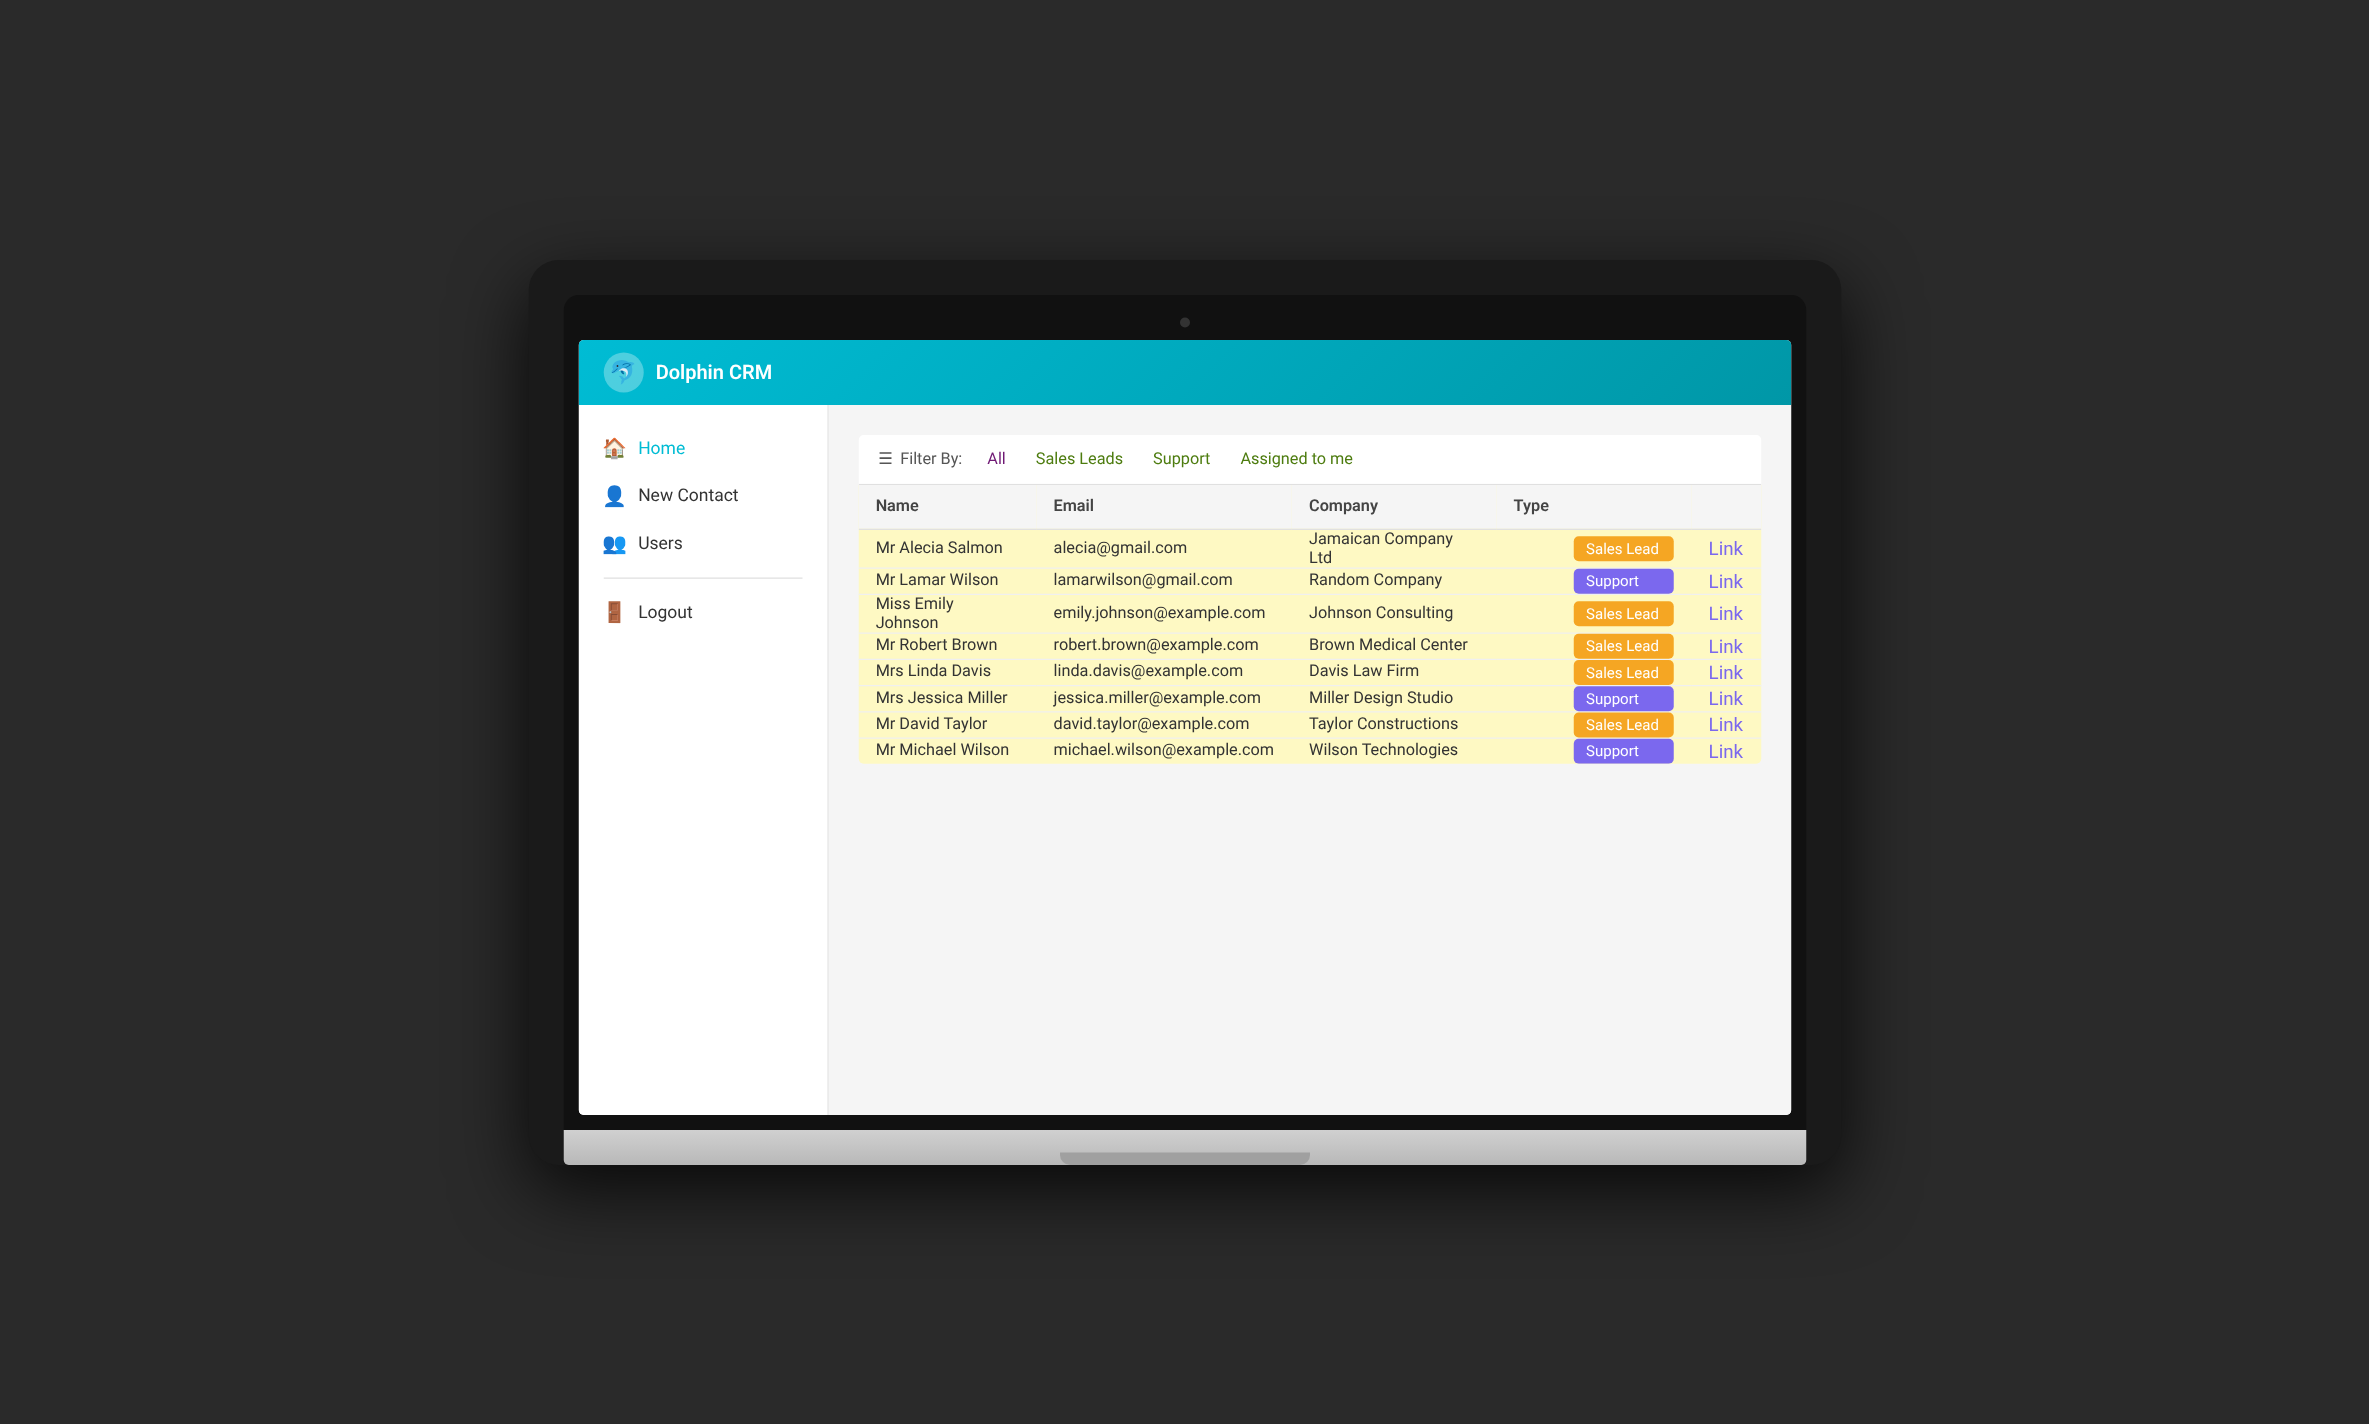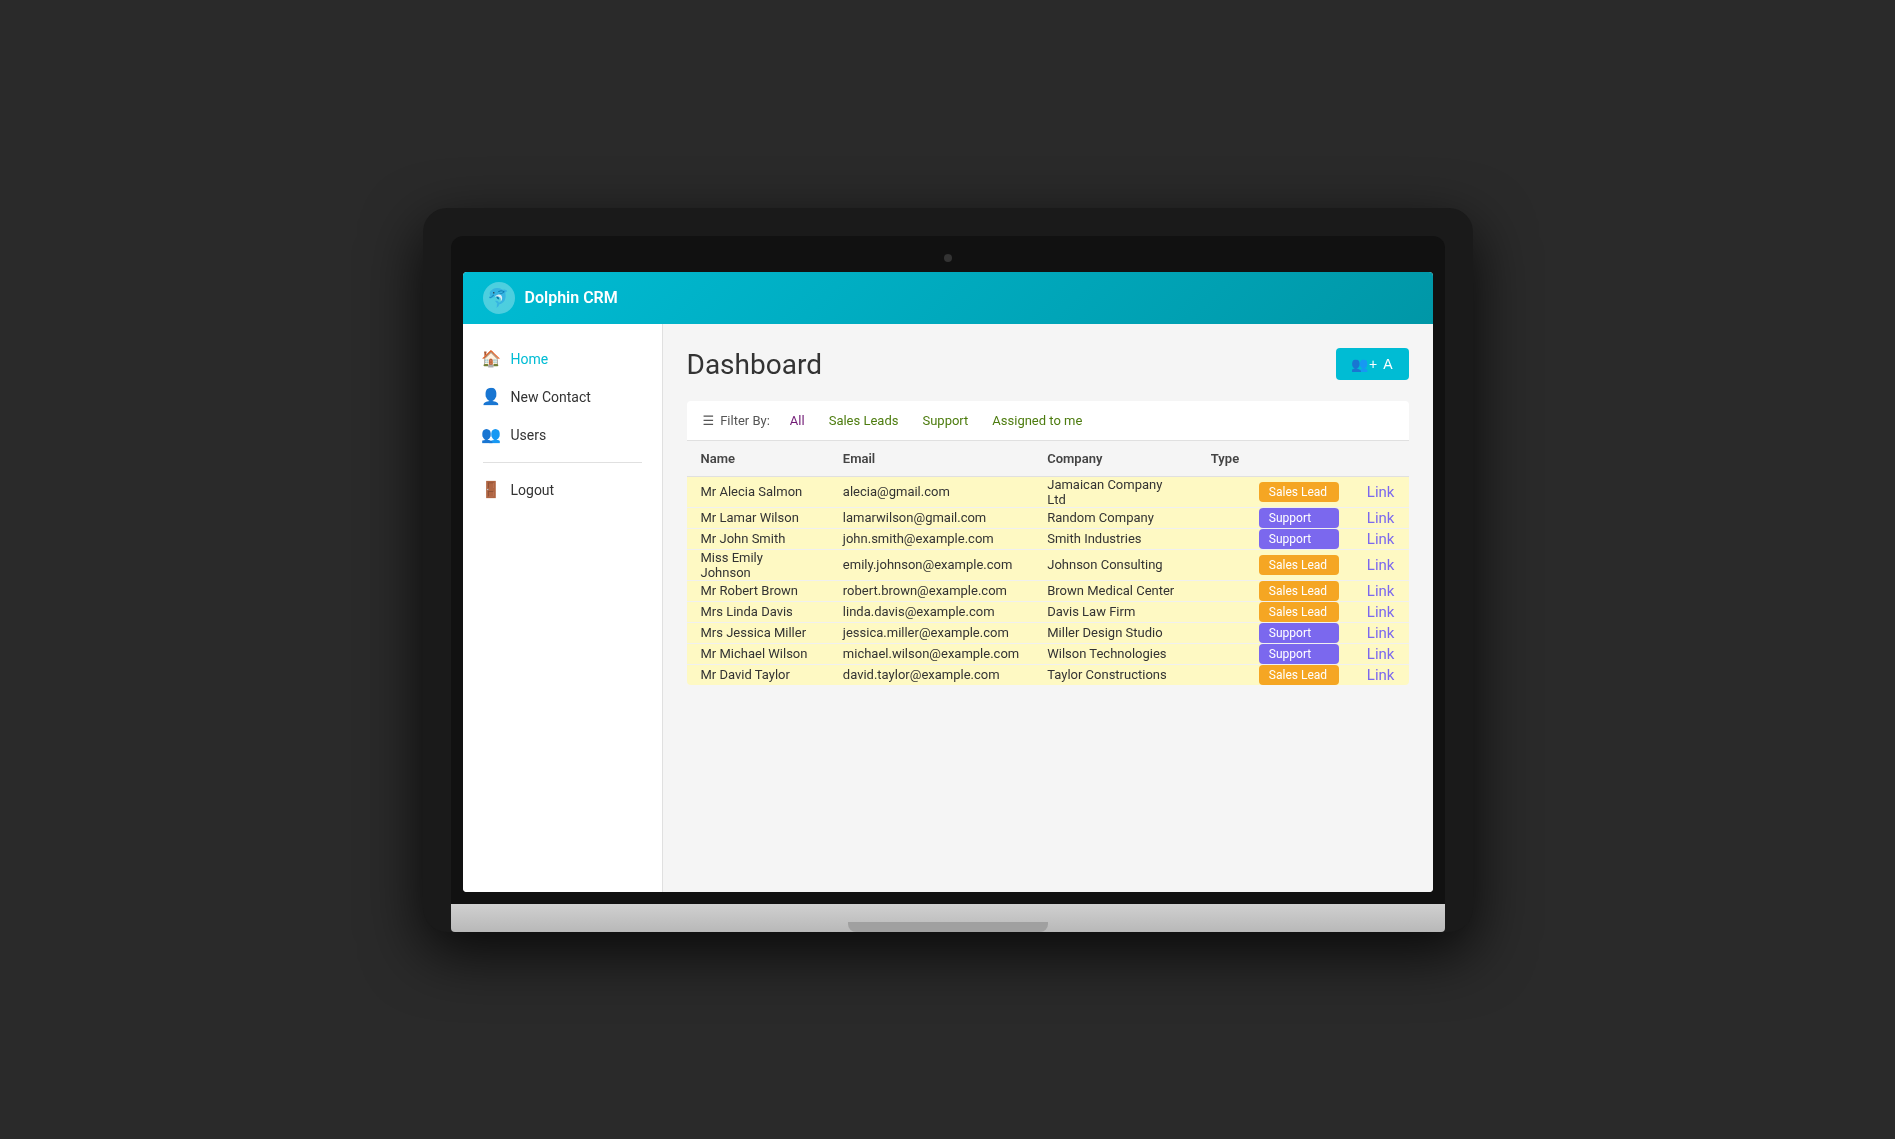--- a/index.html
+++ b/index.html
@@ -306,27 +306,20 @@
             </div>
             <hr class="sidebar-divider">
             <div class="sidebar-item">
               <span class="icon">🚪</span>
               <span>Logout</span>
             </div>
           </aside>
 
           <main class="content-area">
 
-            <div class="dashboard-header">
-              <h1 class="dashboard-title">Dashboard</h1>
-              <button class="add-contact-btn">
-                <span>👥+</span>
-                <span>A</span>
-              </button>
-            </div>
 
             <div>
 
               <div class="filter-bar">
                 <div class="filter-icon-label">
                   <span>☰</span>
                   <span>Filter By:</span>
                 </div>
                 <span class="filter-tab active">All</span>
                 <span class="filter-tab">Sales Leads</span>
@@ -361,31 +354,20 @@
     <td>lamarwilson@gmail.com</td>
     <td>Random Company</td>
     <td>
       <span class="badge badge-support">Support</span>
     </td>
     <td>
       <a class="link-cell" href="#">Link</a>
     </td>
   </tr>
                     <tr>
-    <td>Mr John Smith</td>
-    <td>john.smith@example.com</td>
-    <td>Smith Industries</td>
-    <td>
-      <span class="badge badge-support">Support</span>
-    </td>
-    <td>
-      <a class="link-cell" href="#">Link</a>
-    </td>
-  </tr>
-                    <tr>
     <td>Miss Emily Johnson</td>
     <td>emily.johnson@example.com</td>
     <td>Johnson Consulting</td>
     <td>
       <span class="badge badge-sales">Sales Lead</span>
     </td>
     <td>
       <a class="link-cell" href="#">Link</a>
     </td>
   </tr>
@@ -416,36 +398,36 @@
     <td>jessica.miller@example.com</td>
     <td>Miller Design Studio</td>
     <td>
       <span class="badge badge-support">Support</span>
     </td>
     <td>
       <a class="link-cell" href="#">Link</a>
     </td>
   </tr>
                     <tr>
+    <td>Mr David Taylor</td>
+    <td>david.taylor@example.com</td>
+    <td>Taylor Constructions</td>
+    <td>
+      <span class="badge badge-sales">Sales Lead</span>
+    </td>
+    <td>
+      <a class="link-cell" href="#">Link</a>
+    </td>
+  </tr>
+                    <tr>
     <td>Mr Michael Wilson</td>
     <td>michael.wilson@example.com</td>
     <td>Wilson Technologies</td>
     <td>
       <span class="badge badge-support">Support</span>
-    </td>
-    <td>
-      <a class="link-cell" href="#">Link</a>
-    </td>
-  </tr>
-                    <tr>
-    <td>Mr David Taylor</td>
-    <td>david.taylor@example.com</td>
-    <td>Taylor Constructions</td>
-    <td>
-      <span class="badge badge-sales">Sales Lead</span>
     </td>
     <td>
       <a class="link-cell" href="#">Link</a>
     </td>
   </tr>
                   </tbody>
               </table>
 
             </div>
           </main>

